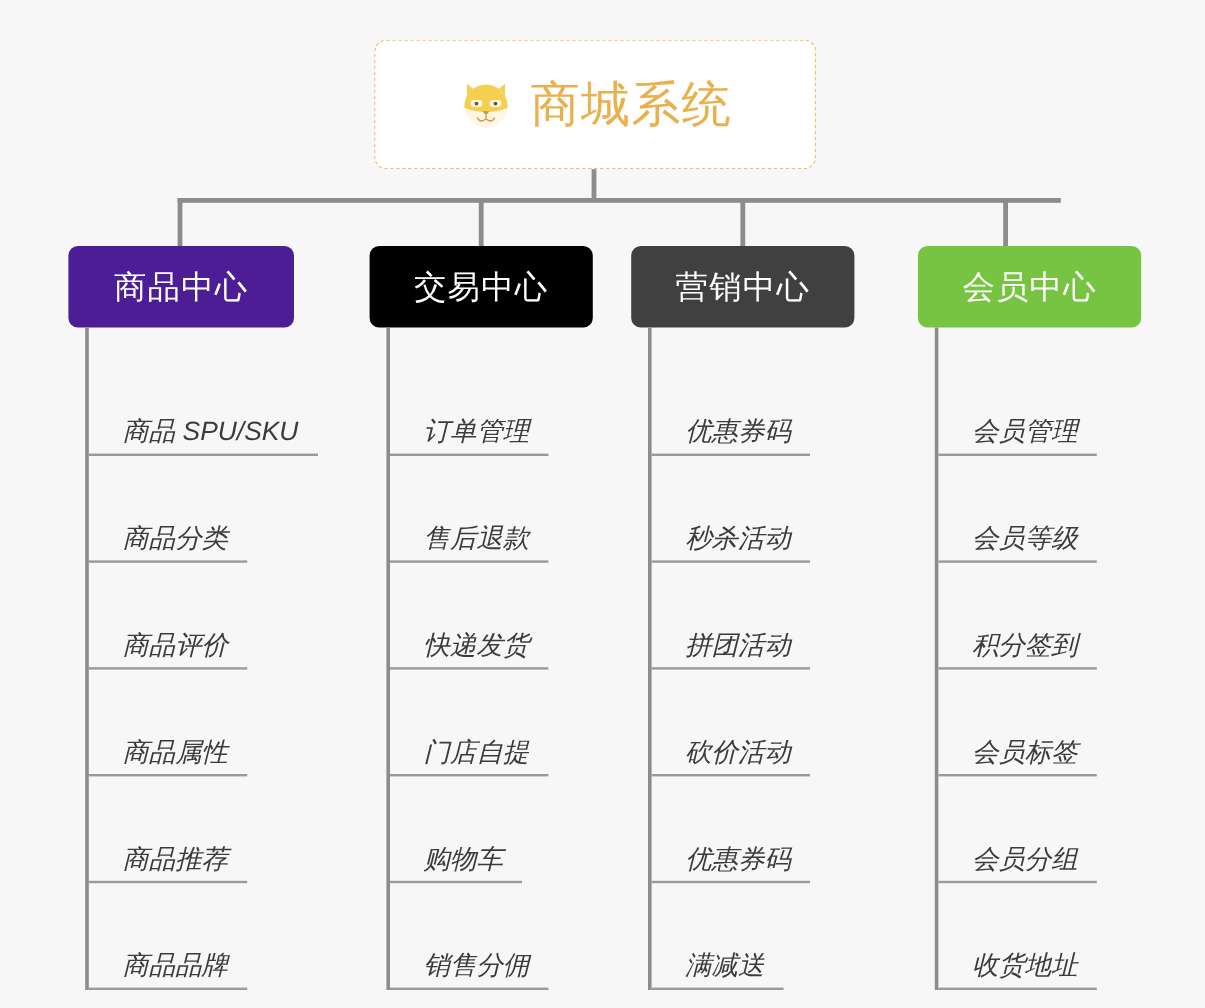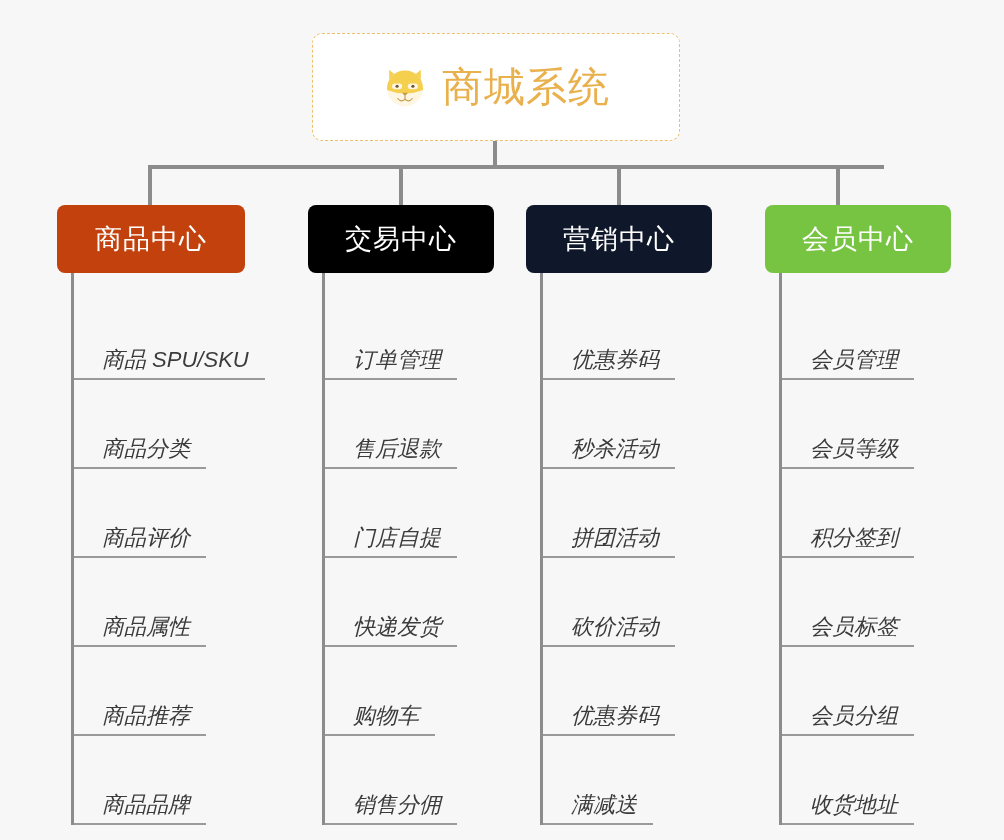--- a/index.html
+++ b/index.html
@@ -159,21 +159,21 @@
   </div>
 
   <div class="conn conn-stem" style="background: rgb(140, 140, 140);"></div>
   <div class="conn conn-bus" style="background: rgb(140, 140, 140);"></div>
   <div class="conn conn-drop d1" style="background: rgb(140, 140, 140);"></div>
   <div class="conn conn-drop d2" style="background: rgb(140, 140, 140);"></div>
   <div class="conn conn-drop d3" style="background: rgb(140, 140, 140);"></div>
   <div class="conn conn-drop d4" style="background: rgb(140, 140, 140);"></div>
 
   <div class="column c1">
-    <div class="cat-header" style="background: #c2410c;">
+    <div class="cat-header" style="background: #4c1d95;">
       <span>商品中心</span>
     </div>
     <div class="branch">
       <div class="leaf">
           <span class="leaf-label">商品 SPU/SKU</span>
         </div>
       <div class="leaf">
           <span class="leaf-label">商品分类</span>
         </div>
       <div class="leaf">
@@ -196,36 +196,36 @@
       <span>交易中心</span>
     </div>
     <div class="branch">
       <div class="leaf">
           <span class="leaf-label">订单管理</span>
         </div>
       <div class="leaf">
           <span class="leaf-label">售后退款</span>
         </div>
       <div class="leaf">
+          <span class="leaf-label">快递发货</span>
+        </div>
+      <div class="leaf">
           <span class="leaf-label">门店自提</span>
         </div>
       <div class="leaf">
-          <span class="leaf-label">快递发货</span>
-        </div>
-      <div class="leaf">
           <span class="leaf-label">购物车</span>
         </div>
       <div class="leaf">
           <span class="leaf-label">销售分佣</span>
         </div>
     </div>
   </div>
 
   <div class="column c3">
-    <div class="cat-header" style="background: #0f172a;">
+    <div class="cat-header" style="background: #404040;">
       <span>营销中心</span>
     </div>
     <div class="branch">
       <div class="leaf">
           <span class="leaf-label">优惠券码</span>
         </div>
       <div class="leaf">
           <span class="leaf-label">秒杀活动</span>
         </div>
       <div class="leaf">

